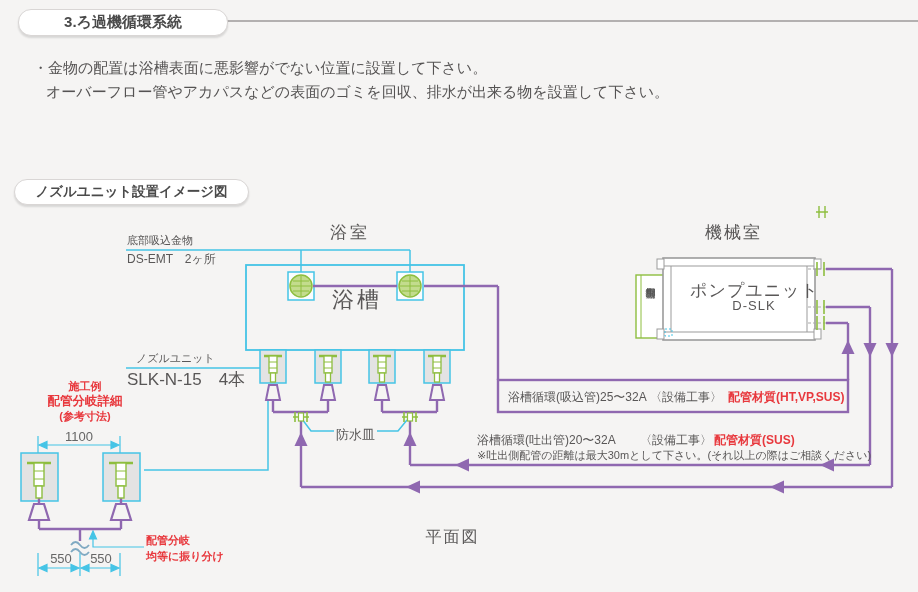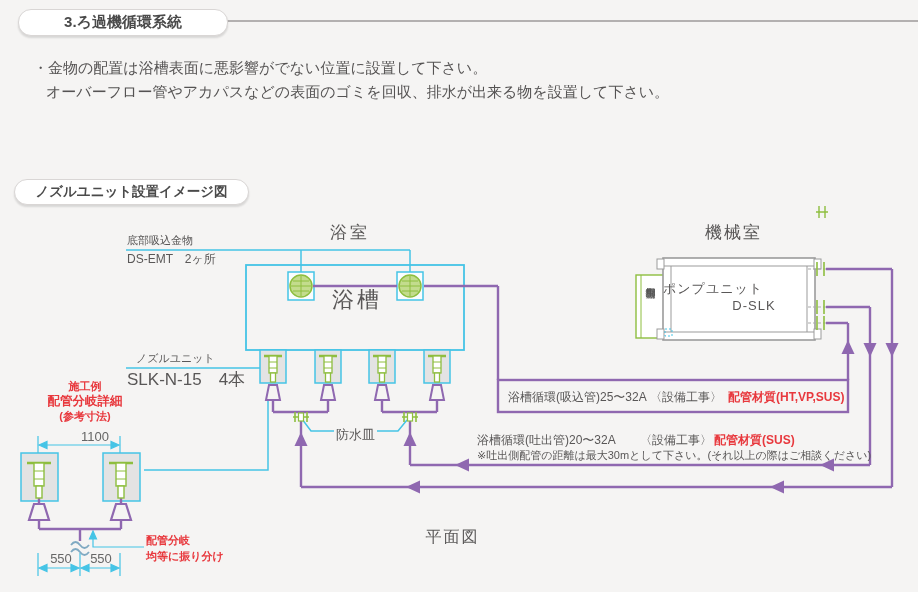--- a/index.html
+++ b/index.html
@@ -183,30 +183,30 @@
 
   <div class="txt" style="left:508px;top:390px;font-size:12px;">浴槽循環(吸込管)25〜32A</div>
   <div class="txt" style="left:650px;top:390px;font-size:12px;">〈設備工事〉</div>
   <div class="txt red" style="left:728px;top:390px;font-size:12px;">配管材質(HT,VP,SUS)</div>
 
   <div class="txt" style="left:477px;top:433px;font-size:12px;">浴槽循環(吐出管)20〜32A</div>
   <div class="txt" style="left:640px;top:433px;font-size:12px;">〈設備工事〉</div>
   <div class="txt red" style="left:714px;top:433px;font-size:12px;">配管材質(SUS)</div>
   <div class="txt" style="left:477px;top:449px;font-size:11px;">※吐出側配管の距離は最大30mとして下さい。(それ以上の際はご相談ください)</div>
 
-  <div class="txt" style="left:663px;top:281px;width:183px;font-size:13px;letter-spacing:1px;">ポンプユニット</div>
+  <div class="txt" style="left:663px;top:281px;width:183px;text-align:center;font-size:17px;letter-spacing:1px;">ポンプユニット</div>
   <div class="txt" style="left:678px;top:298px;width:152px;text-align:center;font-size:13px;letter-spacing:1px;">D-SLK</div>
   <div class="txt vert" style="left:644px;top:280px;height:56px;font-size:10px;color:#555;">専用制御盤</div>
 
   <div class="txt" style="left:410px;top:527px;width:85px;text-align:center;font-size:16px;letter-spacing:2px;">平面図</div>
 
   <div class="txt red" style="left:35px;top:380px;width:100px;text-align:center;font-size:11px;">施工例</div>
   <div class="txt red" style="left:35px;top:394px;width:100px;text-align:center;font-size:12.5px;">配管分岐詳細</div>
   <div class="txt red" style="left:35px;top:410px;width:100px;text-align:center;font-size:11px;">(参考寸法)</div>
 
-  <div class="txt" style="left:49px;top:429px;width:60px;text-align:right;font-size:13px;color:#666;">1100</div>
+  <div class="txt" style="left:49px;top:429px;width:60px;text-align:center;font-size:13px;color:#666;">1100</div>
   <div class="txt" style="left:43px;top:551px;width:36px;text-align:center;font-size:13px;color:#666;">550</div>
   <div class="txt" style="left:83px;top:551px;width:36px;text-align:center;font-size:13px;color:#666;">550</div>
 
   <div class="txt red" style="left:146px;top:534px;font-size:11px;">配管分岐</div>
   <div class="txt red" style="left:146px;top:550px;font-size:11px;">均等に振り分け</div>
 
 </div>
 
 </body></html>

